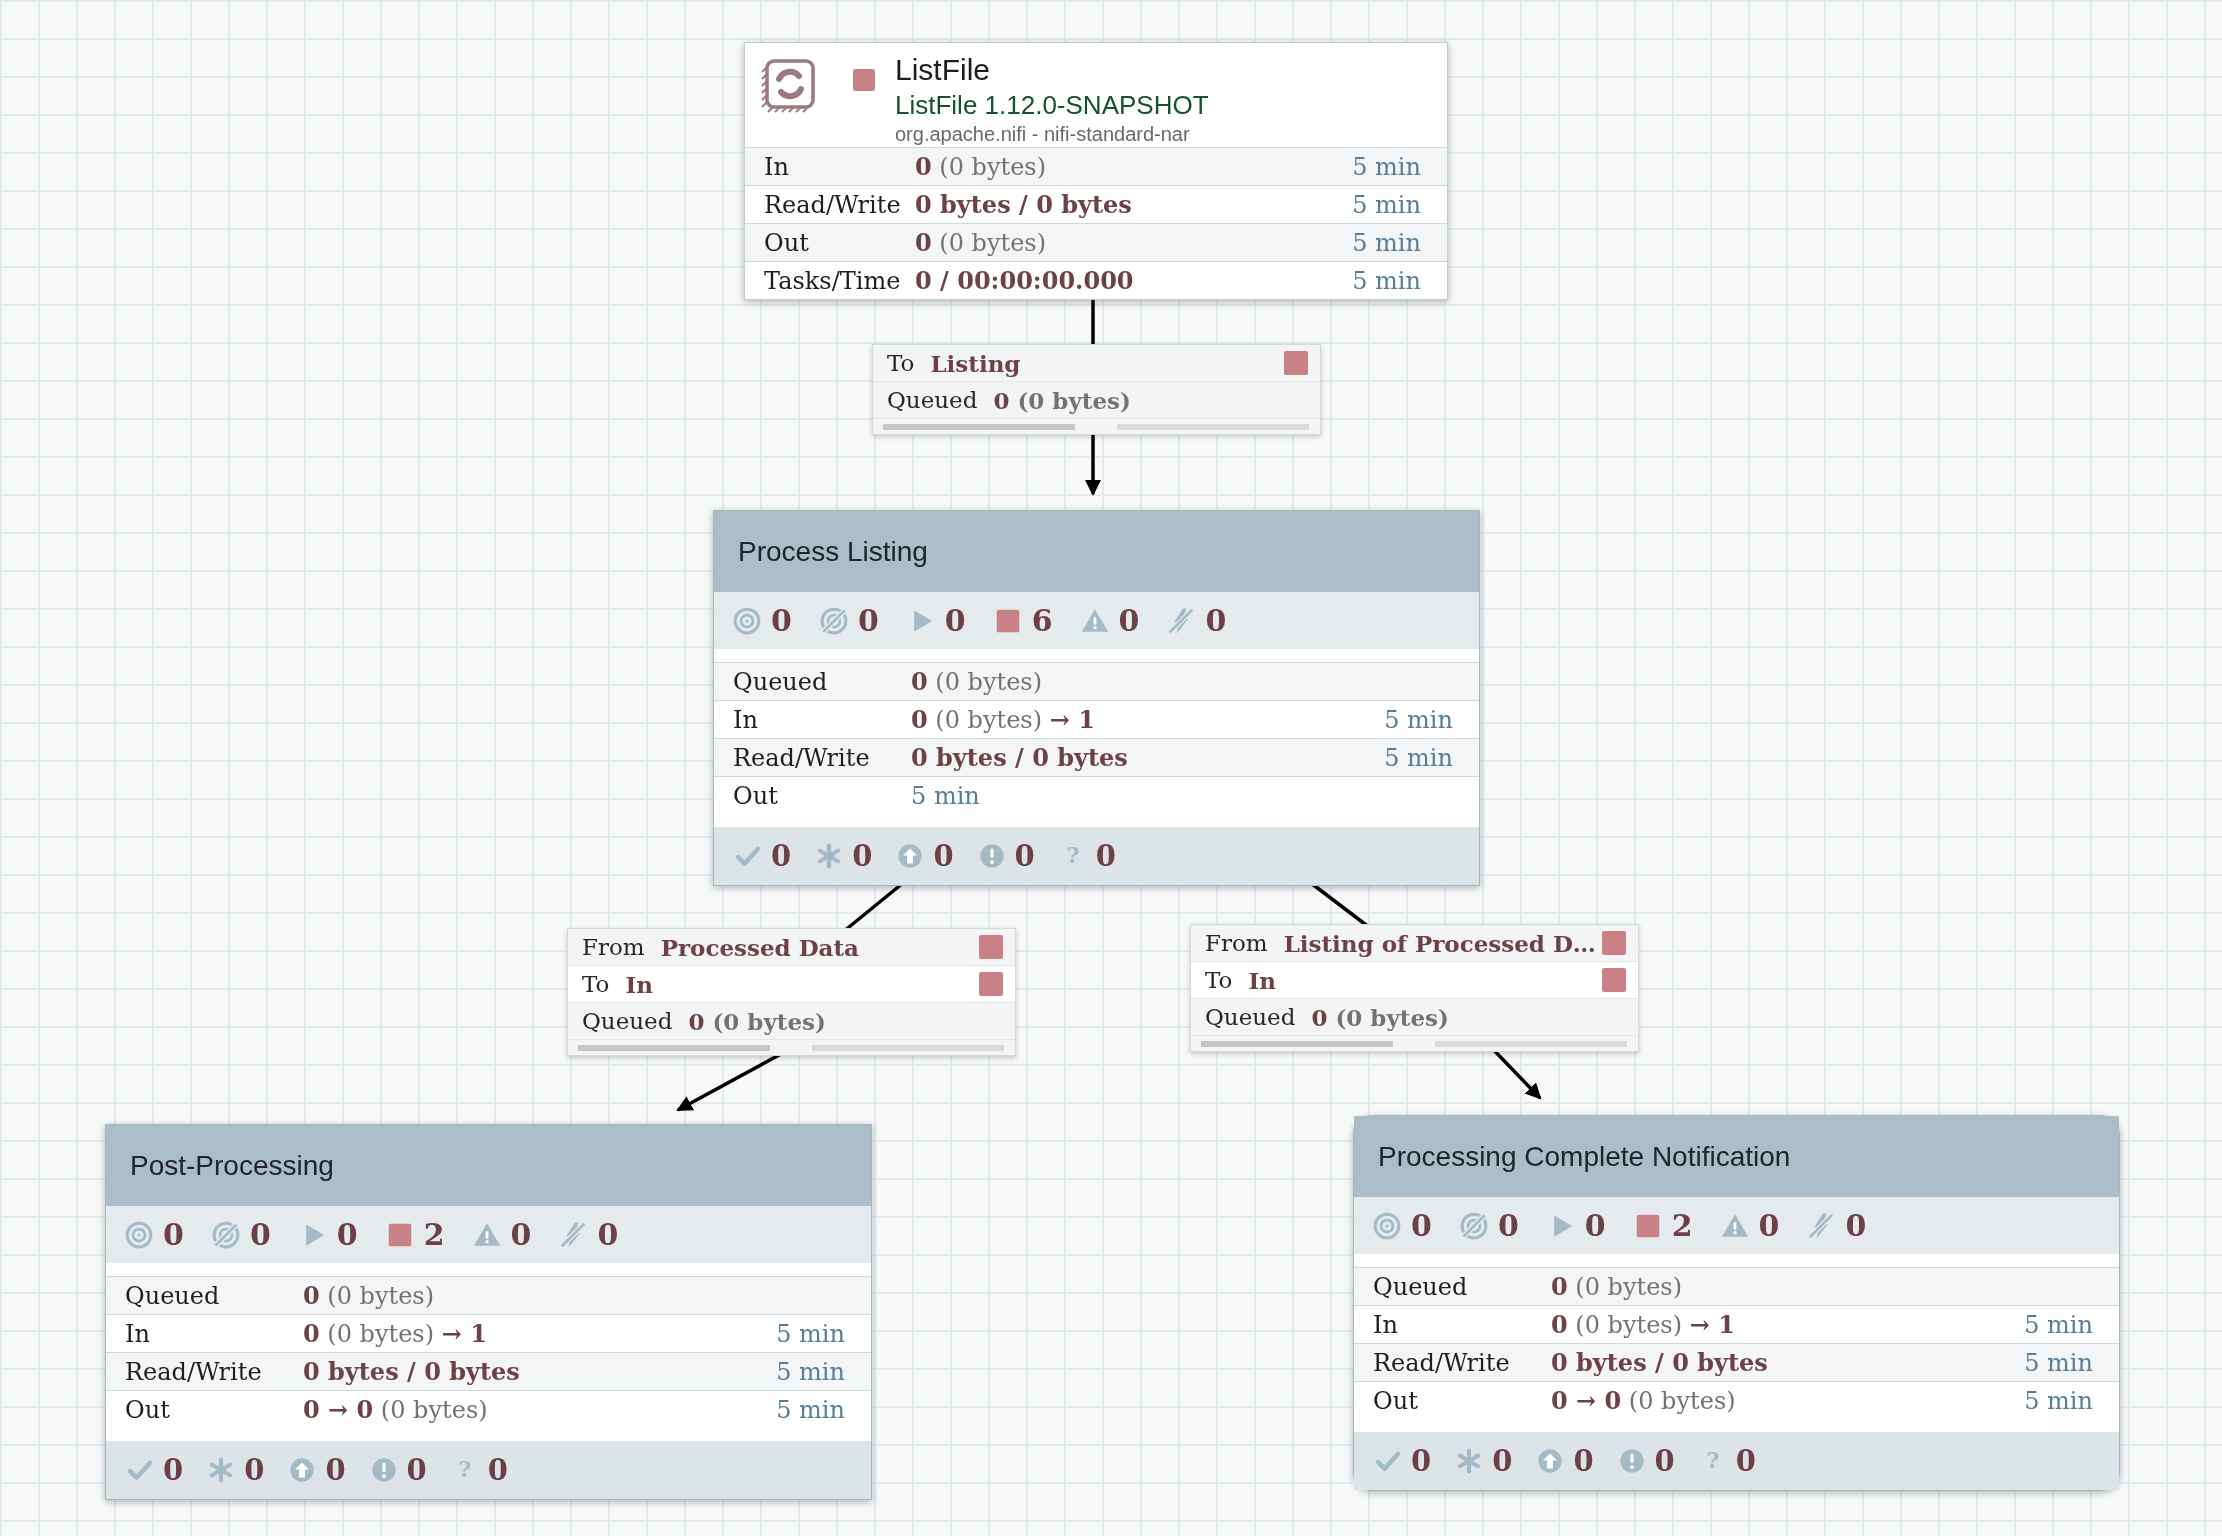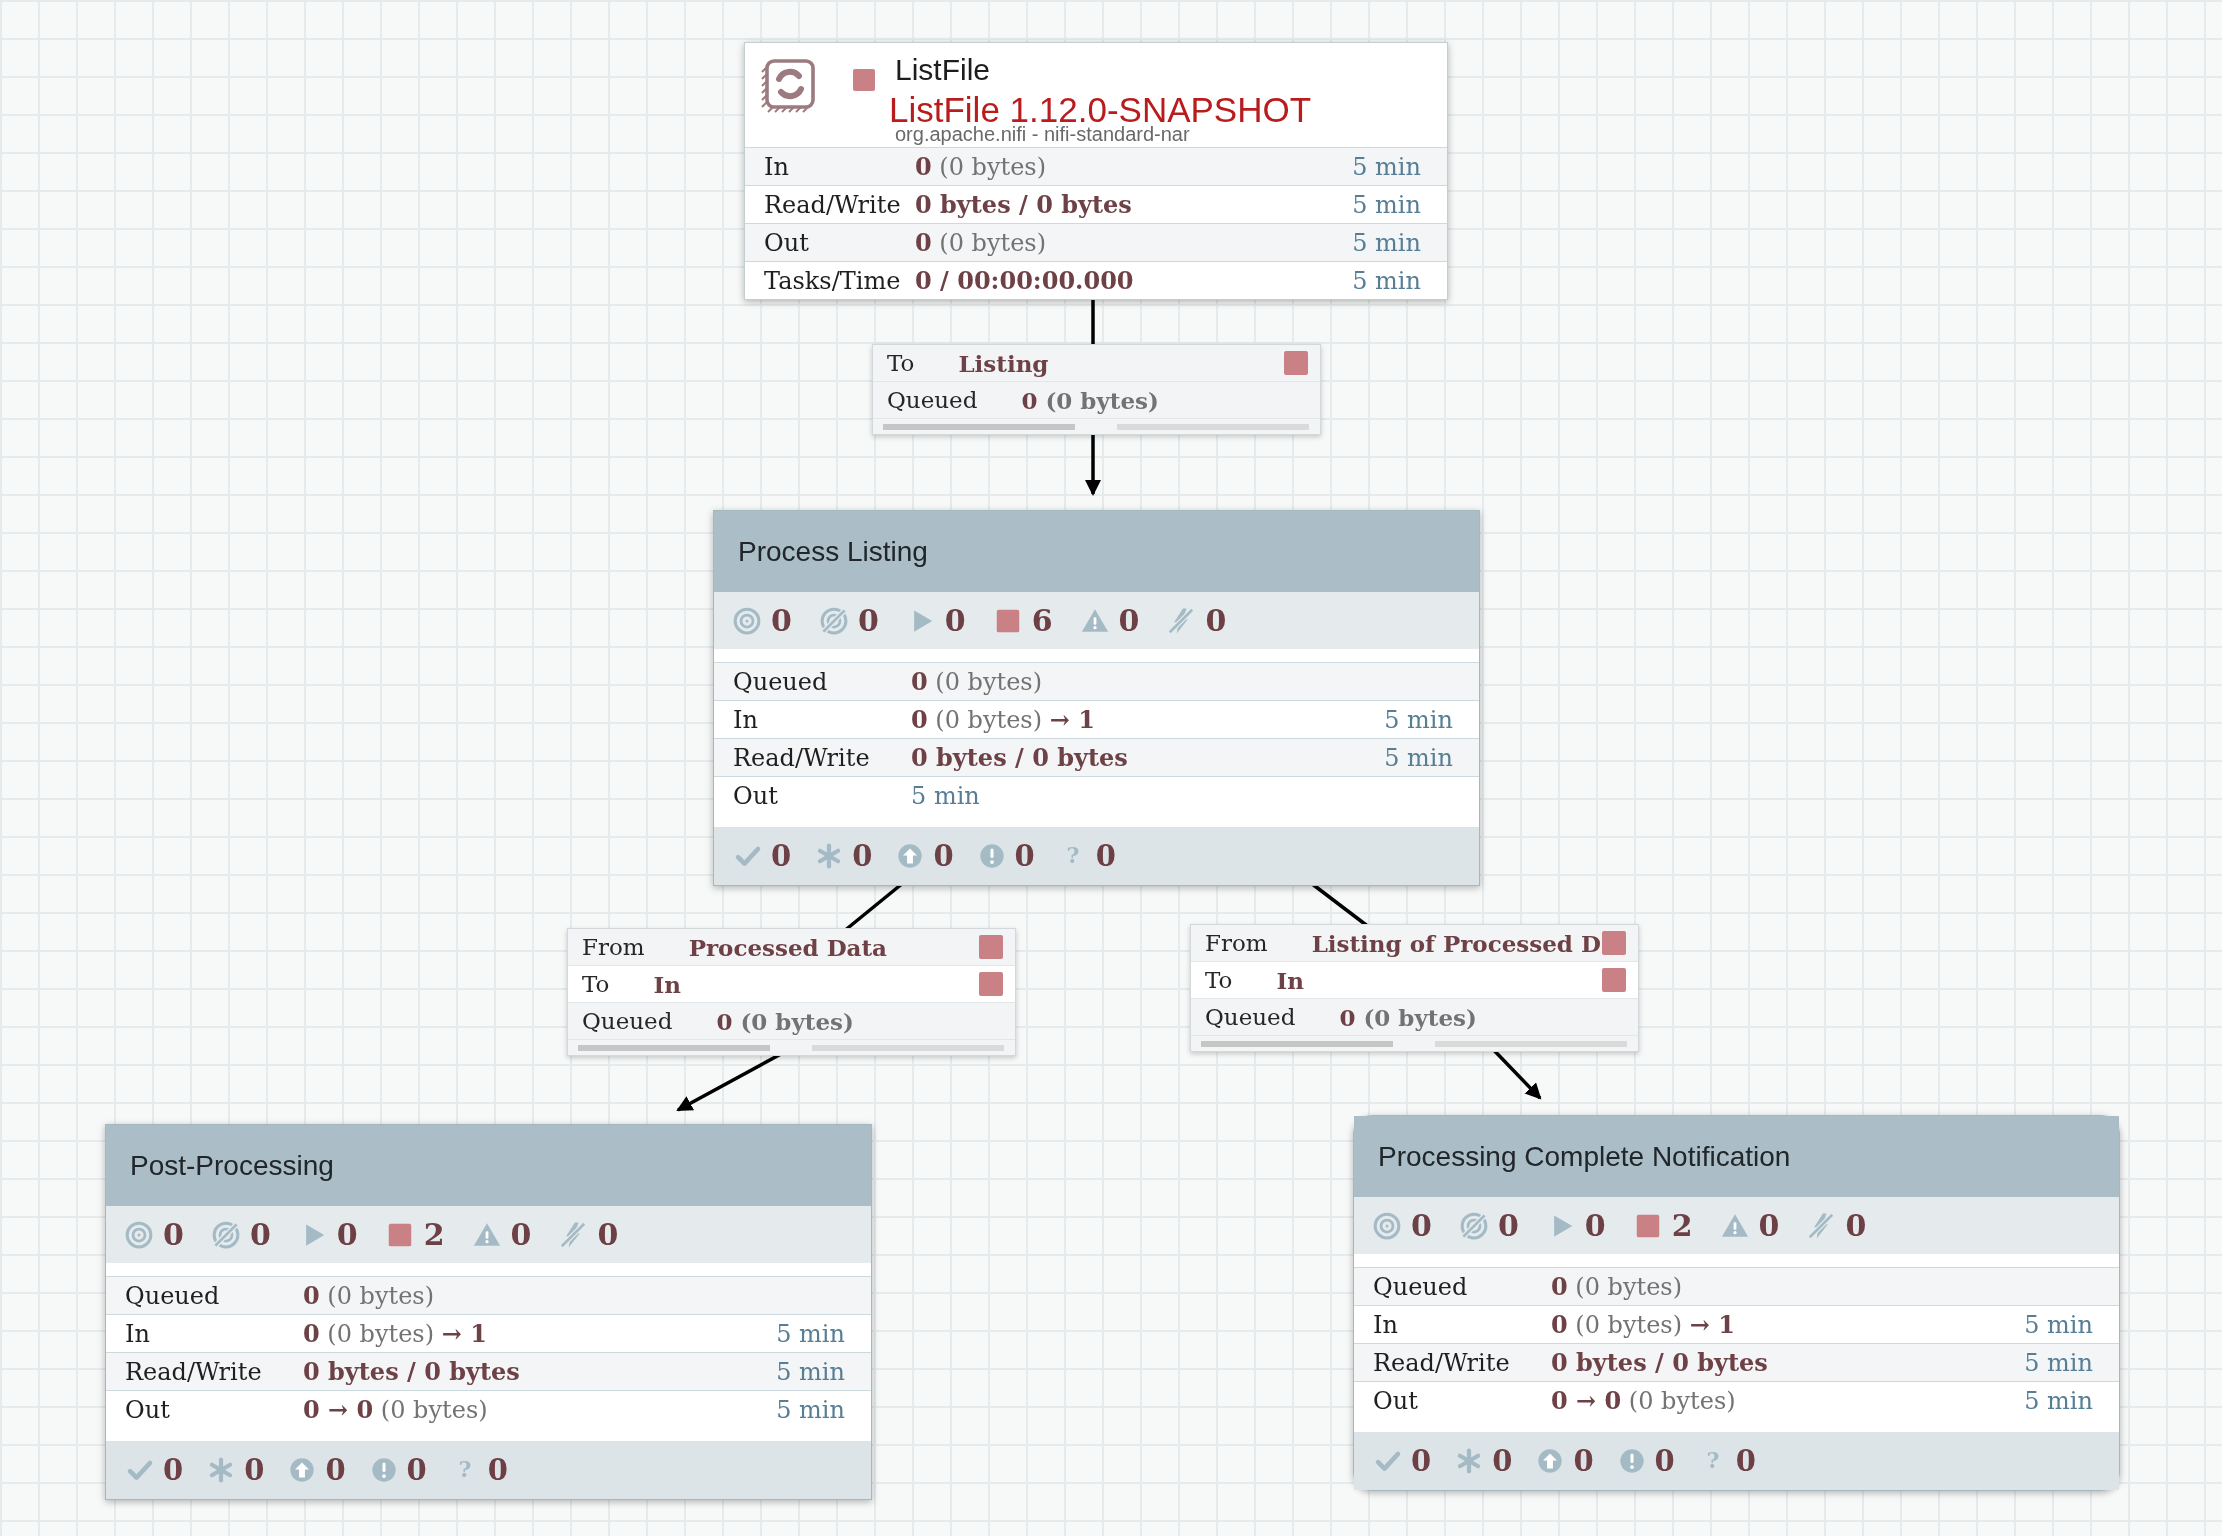--- a/index.html
+++ b/index.html
@@ -21,21 +21,21 @@
 
   
   .processor{
     position:absolute;left:744px;top:42px;width:702px;z-index:2;
     background:#fff;border:1px solid #c4cdd0;box-shadow:0 2px 7px rgba(0,0,0,.28);
   }
   .proc-header{position:relative;height:104px;background:#fff;}
   .proc-icon{position:absolute;left:12px;top:12px;width:64px;height:64px;}
   .proc-state{position:absolute;left:108px;top:26px;width:22px;height:22px;border-radius:2px;background:var(--rose,#ca8185);}
   .proc-title{position:absolute;left:150px;top:10px;font-size:30px;color:#1d1d1d;}
-  .proc-type{position:absolute;left:144px;top:47px;font-size:35px;color:#b91c1c;}
+  .proc-type{position:absolute;left:150px;top:47px;font-size:26px;color:#14532d;}
   .proc-bundle{position:absolute;left:150px;top:80px;font-size:20px;color:#696969;}
 
   
   .stat-rows{font-family:"DejaVu Serif",serif;}
   .stat-row{
     display:flex;align-items:center;height:37px;
     padding:0 26px 0 19px;font-size:24px;border-top:1px solid #ccd9de;
   }
   .stat-row.odd{background:#f3f5f6;}
   .stat-row.even{background:#fff;}
@@ -47,21 +47,21 @@
   .stat-time{color:#587e95;flex:none;}
 
   
   .conn{
     position:absolute;width:447px;z-index:2;
     background:#fff;border:1px solid #d3d9db;box-shadow:0 2px 5px rgba(0,0,0,.2);
     font-family:"DejaVu Serif",serif;
   }
   .conn-row{
     position:relative;display:flex;align-items:center;height:36px;
-    padding:0 14px;font-size:23px;border-bottom:1px solid #e2e6e8;background:#fff;gap:28px;
+    padding:0 14px;font-size:23px;border-bottom:1px solid #e2e6e8;background:#fff;
   }
   .conn-row.odd{background:#f2f4f5;}
   .conn-label{color:#262626;margin-right:16px;white-space:nowrap;}
   .conn-value{font-weight:bold;color:#6e4146;white-space:nowrap;overflow:hidden;max-width:310px;}
   .conn-square{position:absolute;right:12px;top:6px;width:24px;height:24px;border-radius:2px;background:var(--rose,#ca8185);}
   .conn-progress{position:relative;height:15px;background:#f2f4f5;}
   .conn-progress .bar{position:absolute;bottom:4px;height:6px;width:192px;}
   .conn-progress .bar.left{left:10px;background:#c6c6c6;}
   .conn-progress .bar.right{right:11px;background:#dadada;}
 

